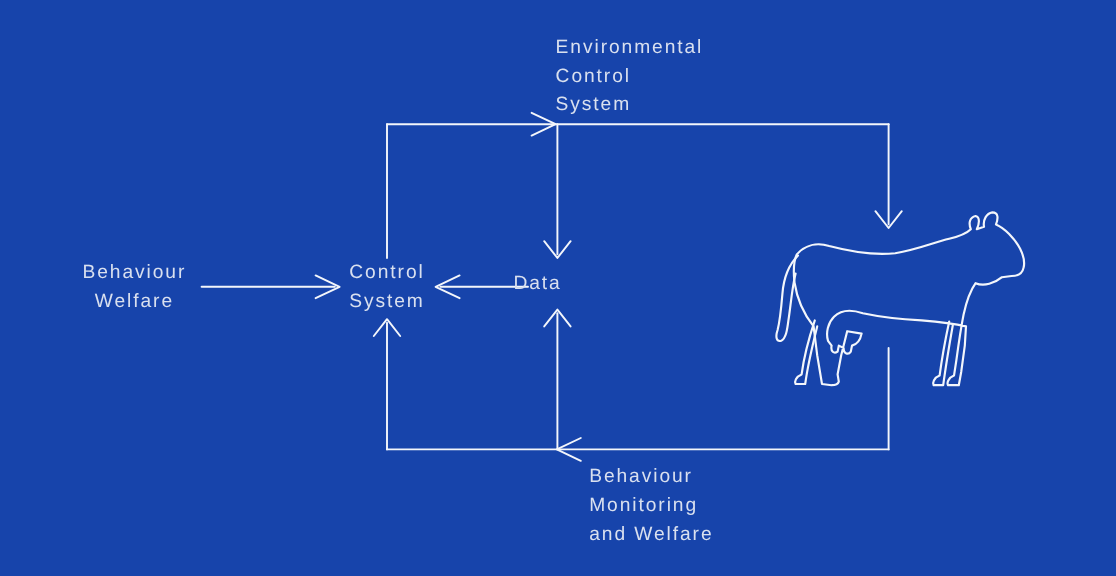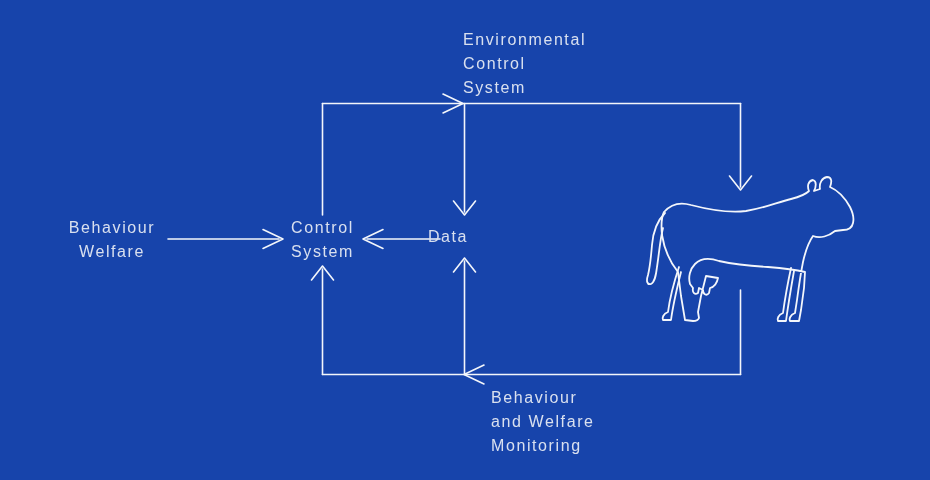--- a/index.html
+++ b/index.html
@@ -164,17 +164,17 @@
     <div>Control</div>
     <div>System</div>
   </div>
 
   <div class="label centered" id="label-data">
     <div>Data</div>
   </div>
 
   <div class="label left-aligned" id="label-behaviour">
     <div>Behaviour</div>
+    <div>Monitoring</div>
     <div>and Welfare</div>
-    <div>Monitoring</div>
   </div>
 
 </div>
 
 </body></html>

